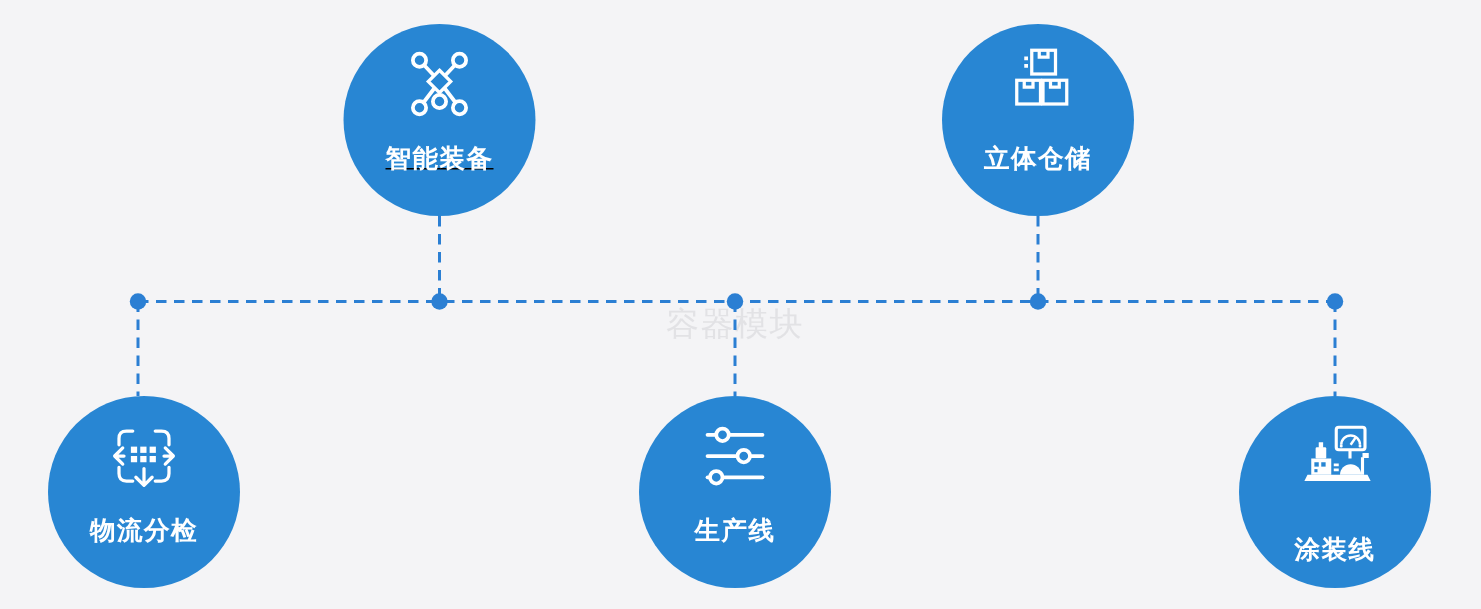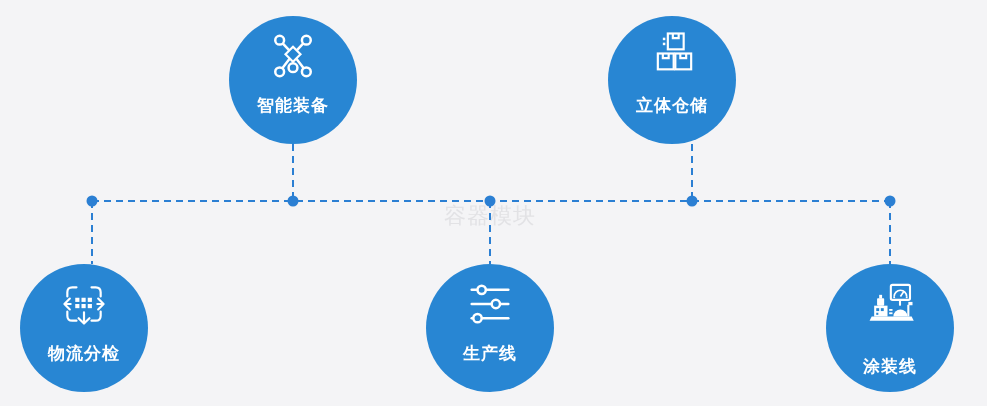--- a/index.html
+++ b/index.html
@@ -57,23 +57,23 @@
   }
   .node .label{
     margin-top:13px;
     font-size:17px;
     font-weight:700;
     letter-spacing:1px;
     color:var(--label);
     white-space:nowrap;
   }
   .accent-fill{fill:var(--accent);}
-  .pos-smart{left:229px;top:16px;}
-  .pos-warehouse{left:608px;top:16px;}
-  .pos-logistics{left:20px;top:264px;}
+  .pos-smart{left:229px;top:16px;text-decoration:underline;}
+  .pos-warehouse{left:628px;top:16px;}
+  .pos-logistics{left:32px;top:264px;}
   .pos-production{left:426px;top:264px;align-items:center;}
   .pos-painting{left:826px;top:264px;gap:13px;}
 </style>
 </head>
 <body>
 
 <div class="canvas">
 
   <div class="watermark">容器模块</div>
 

